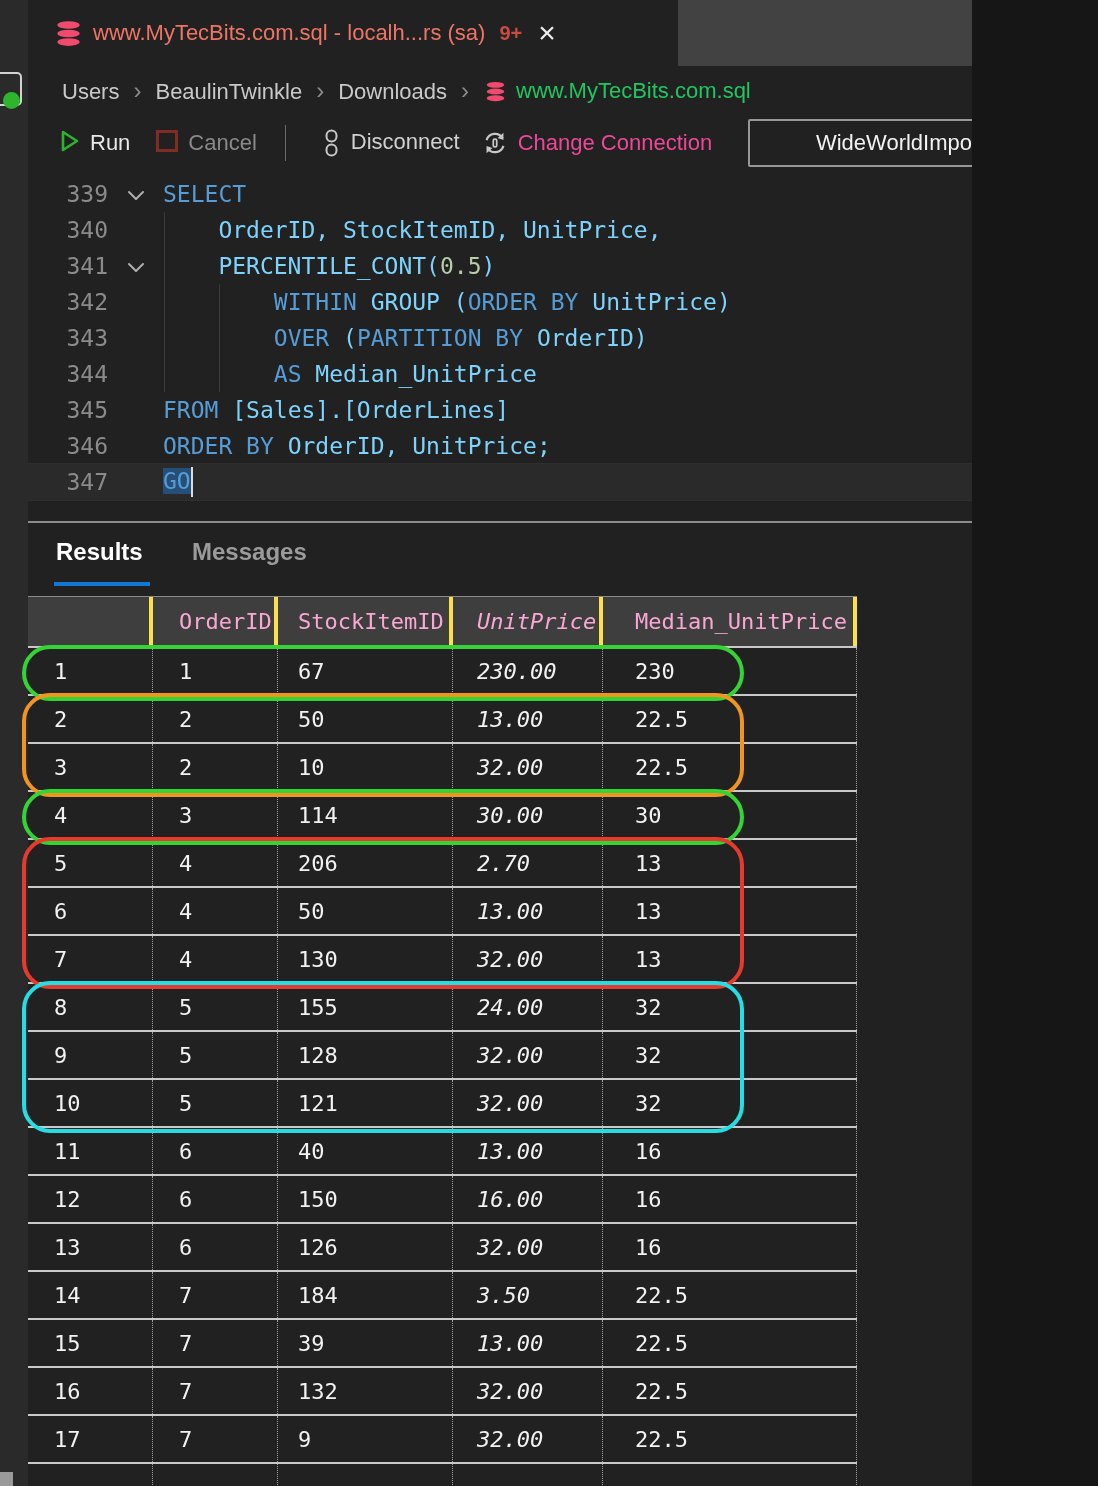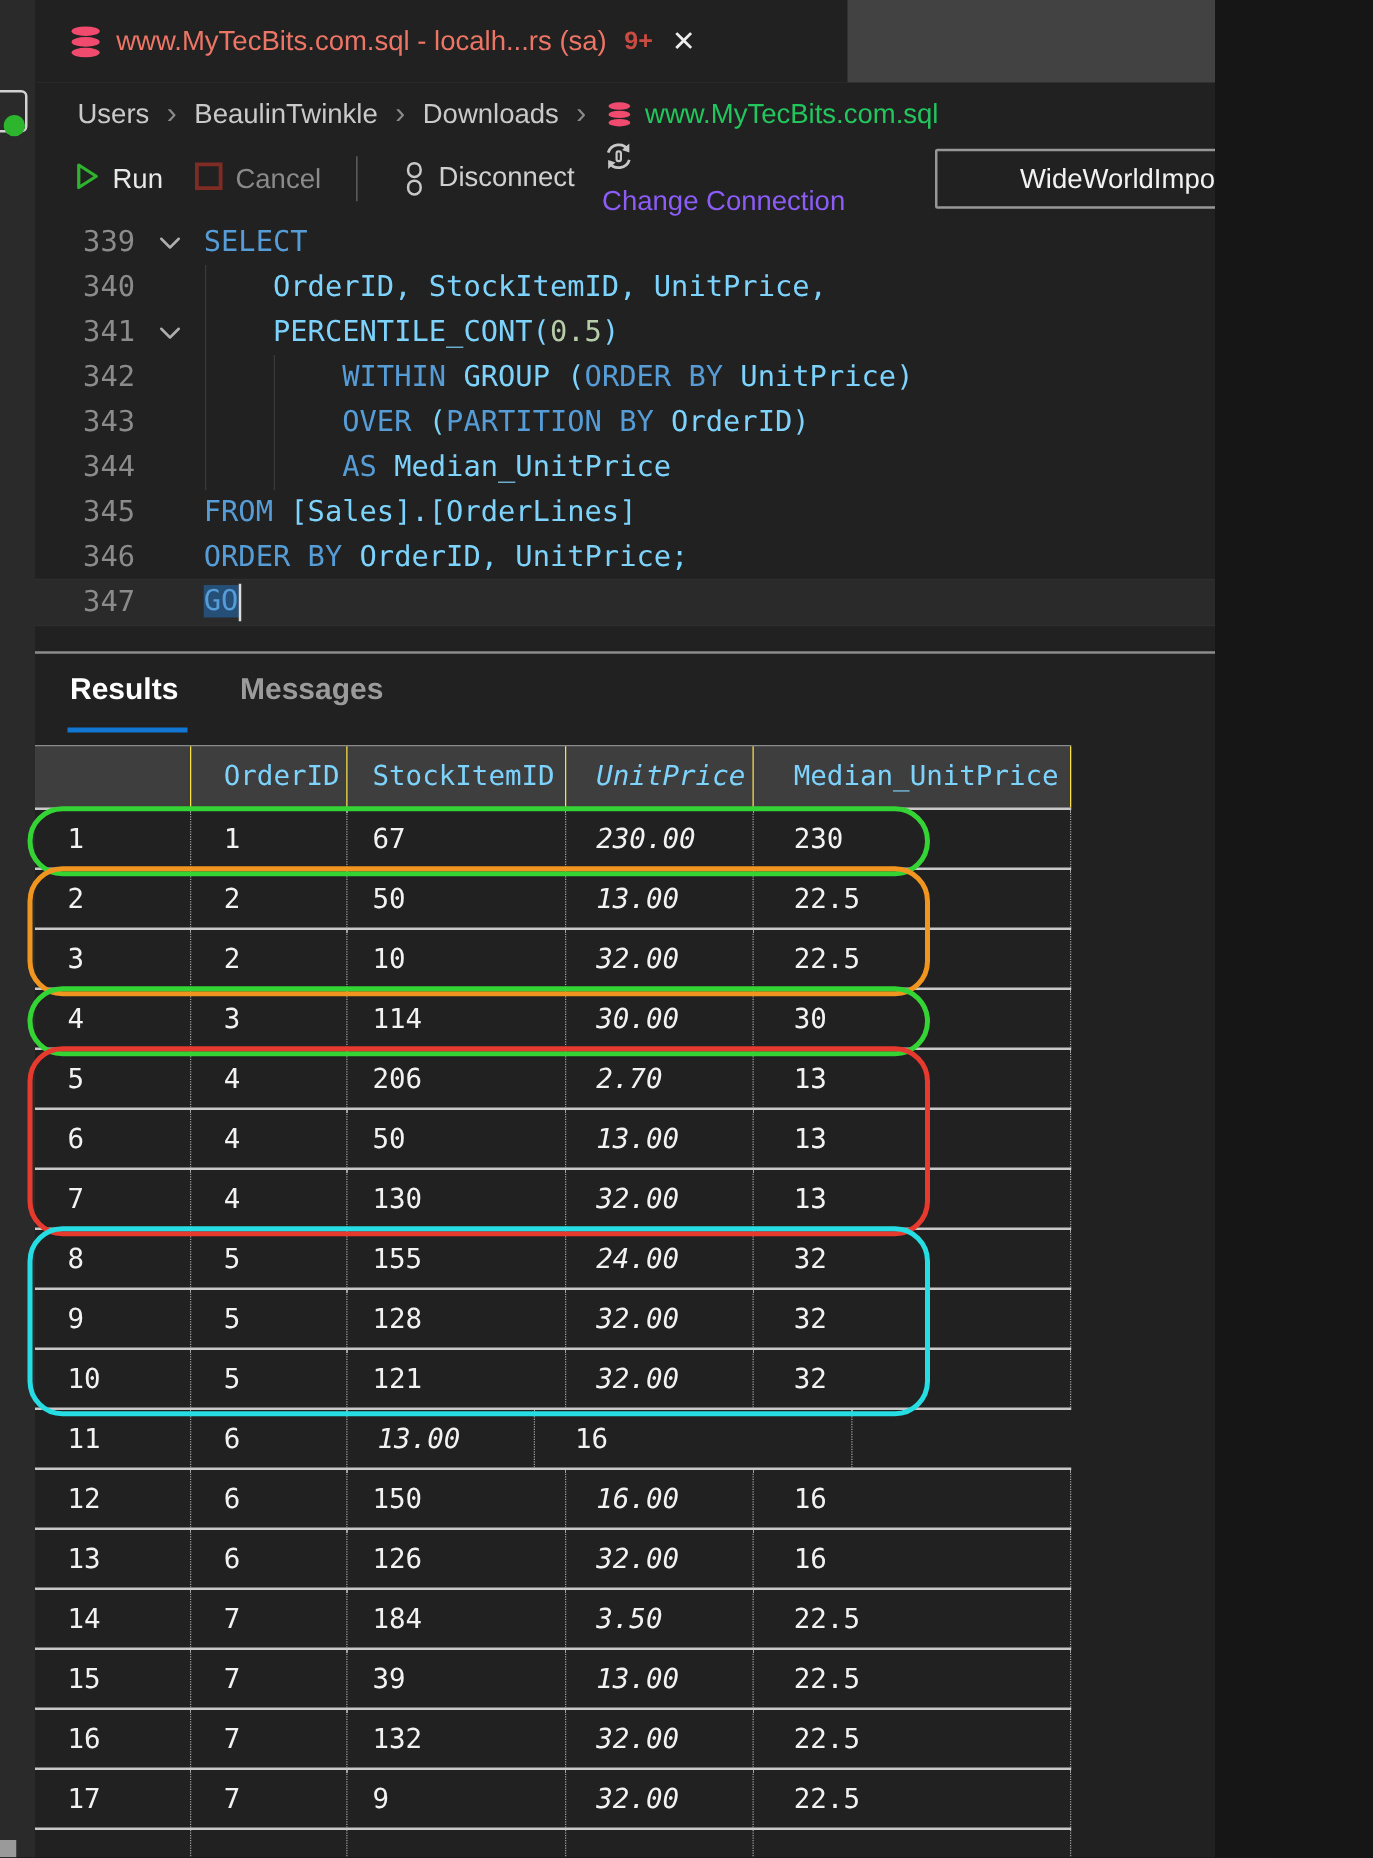--- a/index.html
+++ b/index.html
@@ -30,21 +30,21 @@
   .breadcrumb .crumb{margin-left:14px;}
   .breadcrumb .crumb.first{margin-left:34px;}
   
   .toolbar{position:absolute;left:28px;top:116px;width:1070px;height:54px;display:flex;align-items:center;}
   .tb-btn{display:flex;gap:10px;font-size:22px;color:#e8e8e8;}
   .tb-run{margin-left:32px;}
   .tb-cancel{margin-left:26px;color:#8a8a8a;}
   .cancel-square{width:16px;height:16px;border:3px solid #7e2c24;}
   .tb-sep{width:1px;height:36px;background:#6b6b6b;margin-left:28px;}
   .tb-disconnect{margin-left:36px;color:#d0d0d0;}
-  .tb-change{margin-left:22px;color:#8b5cf6;flex-direction:column;}
+  .tb-change{margin-left:22px;color:#ec4899;}
   .db-dropdown{position:absolute;left:720px;top:3px;width:304px;height:44px;border:2px solid #979797;border-radius:2px;
     display:flex;align-items:center;justify-content:flex-end;color:#f2f2f2;font-size:22px;background:transparent;}
   .db-dropdown .dd-label{margin-left:18px;}
   .db-dropdown .dd-chev{margin-right:16px;display:flex;align-items:center;}
   
   .editor{position:absolute;left:28px;top:172px;width:1070px;height:338px;font-family:"DejaVu Sans Mono",monospace;font-size:23px;}
   .code-line{position:relative;height:36px;display:flex;align-items:center;white-space:pre;}
   .gutter-num{display:inline-block;width:80px;text-align:right;color:#8b8b8b;flex:0 0 auto;}
   .fold-col{display:inline-block;width:55px;text-align:center;flex:0 0 auto;}
   .code-text{flex:1 1 auto;color:#d8d8d8;}
@@ -61,21 +61,21 @@
   .sash{position:absolute;left:28px;top:521px;width:1070px;height:2px;background:#8c8c8c;}
   
   .res-tabs{position:absolute;left:28px;top:523px;width:1070px;height:73px;}
   .res-tab{position:absolute;top:15px;font-size:24px;}
   .res-tab.active{left:28px;color:#ffffff;font-weight:700;}
   .res-tab.inactive{left:164px;color:#9b9b9b;font-weight:600;}
   .res-underline{position:absolute;left:26px;top:59px;width:96px;height:4px;background:#1277d3;}
   
   .grid{position:absolute;left:28px;top:596px;width:829px;font-family:"DejaVu Sans Mono",monospace;font-size:22px;color:#f2f2f2;}
   .grid-header{display:flex;height:52px;background:#3e3e3e;border-top:1px solid #8a8a8a;border-bottom:2px solid #c9c9c9;box-sizing:border-box;}
-  .gh-cell{display:flex;align-items:center;box-sizing:border-box;border-right:1px solid #fde047;color:#7dd3fc;padding-left:12px;}
+  .gh-cell{display:flex;align-items:center;box-sizing:border-box;border-right:4px solid #fde047;color:#f9a8d4;padding-left:12px;}
   .grid-row{display:flex;height:48px;border-bottom:2px solid #c9c9c9;box-sizing:border-box;}
   .g-cell{display:flex;align-items:center;box-sizing:border-box;border-right:1px dotted #a0a0a0;overflow:hidden;}
   .c0{width:125px;padding-left:26px;}
   .c1{width:125px;padding-left:26px;}
   .c2{width:175px;padding-left:20px;}
   .c3{width:150px;padding-left:24px;font-style:italic;}
   .c4{width:254px;padding-left:32px;}
   .gh-cell.c0{padding-left:26px;}
   .phantom-row{display:flex;height:21px;}
   .phantom-row .g-cell{border-right:1px dotted #a0a0a0;border-bottom:none;}
@@ -306,20 +306,21 @@
         <div class="grid-row">
           <div class="g-cell c0">10</div>
           <div class="g-cell c1">5</div>
           <div class="g-cell c2">121</div>
           <div class="g-cell c3">32.00</div>
           <div class="g-cell c4">32</div>
         </div>
         <div class="grid-row">
           <div class="g-cell c0">11</div>
           <div class="g-cell c1">6</div>
+          <div class="g-cell c2">40</div>
           <div class="g-cell c3">13.00</div>
           <div class="g-cell c4">16</div>
         </div>
         <div class="grid-row">
           <div class="g-cell c0">12</div>
           <div class="g-cell c1">6</div>
           <div class="g-cell c2">150</div>
           <div class="g-cell c3">16.00</div>
           <div class="g-cell c4">16</div>
         </div>

